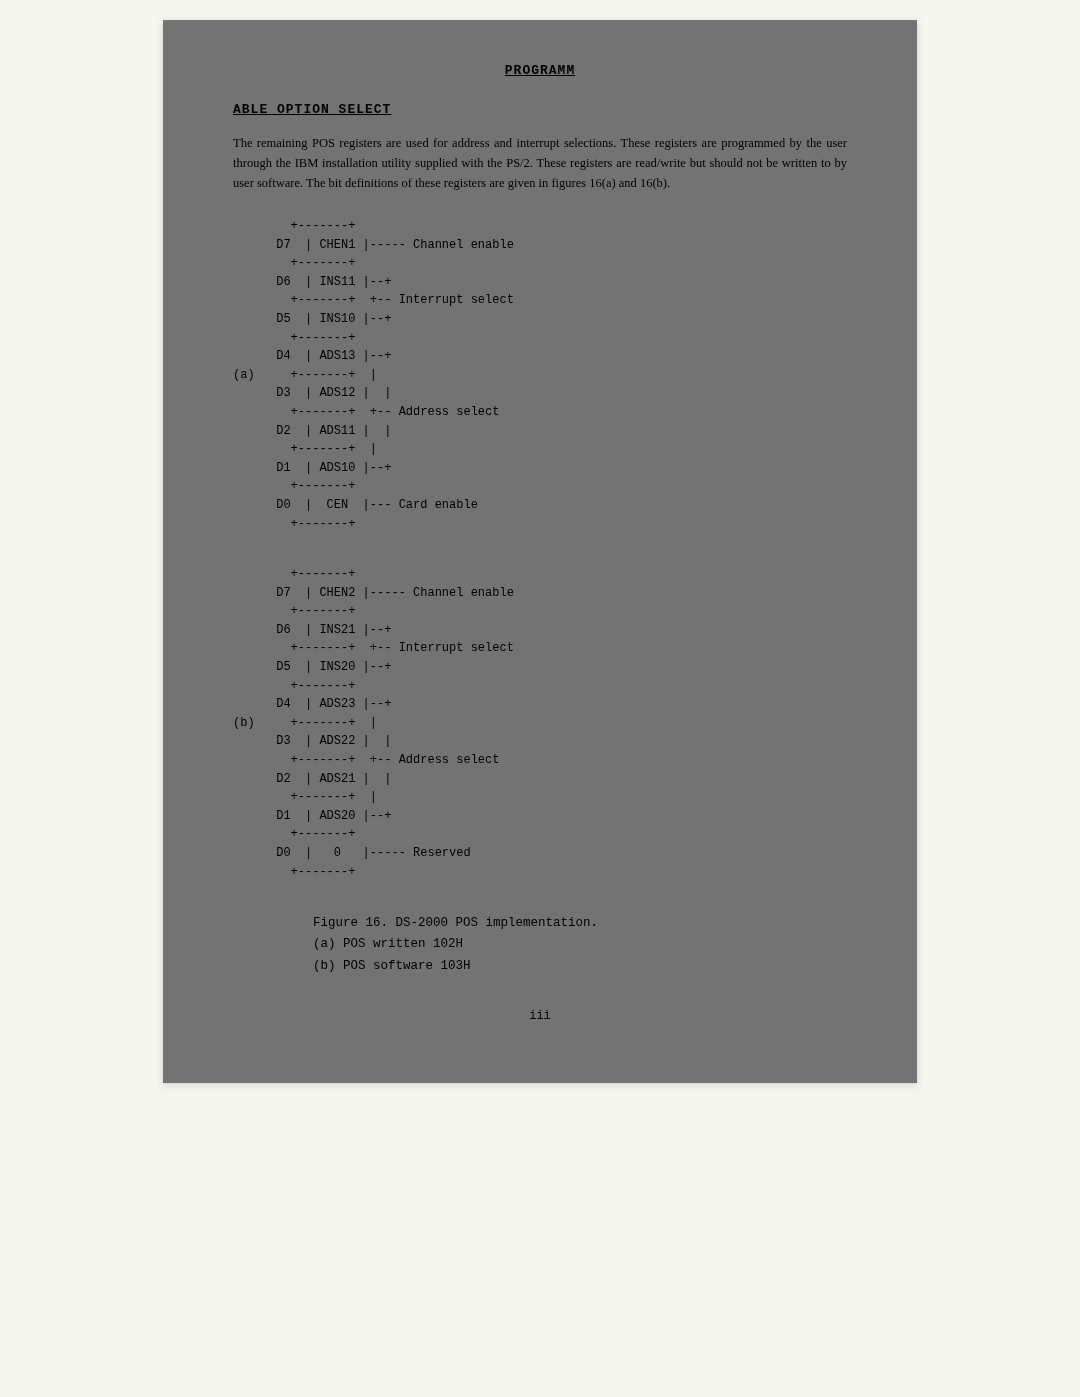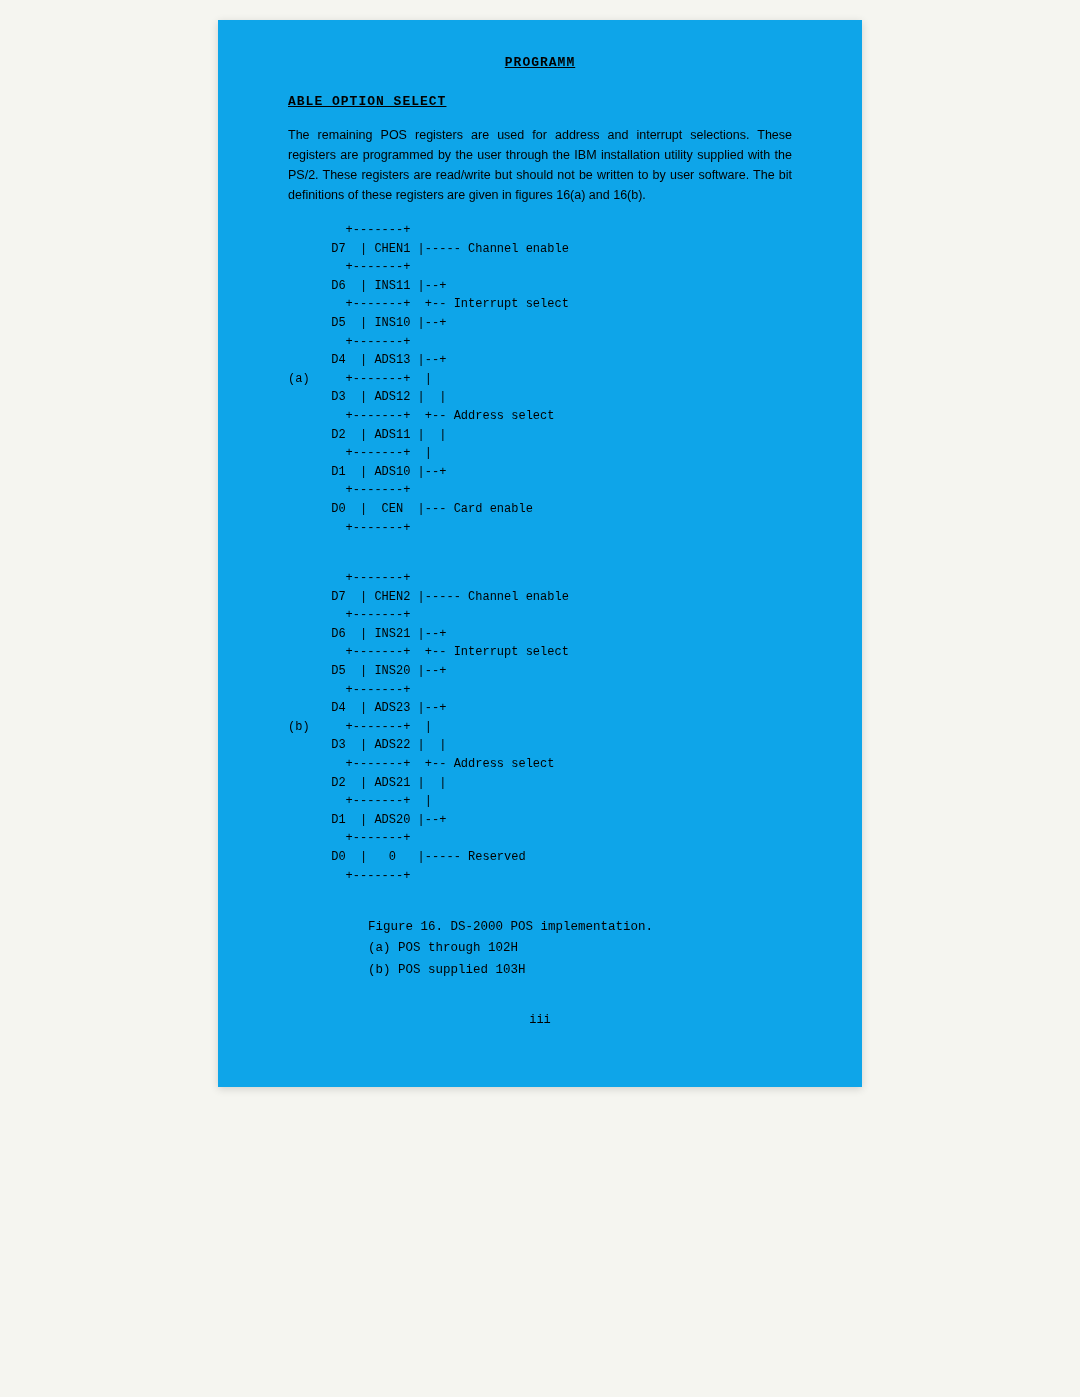--- a/index.html
+++ b/index.html
@@ -12,24 +12,24 @@
       background: #f5f5f0;
       display: flex;
       justify-content: center;
       align-items: flex-start;
       min-height: 100vh;
       padding: 20px;
       font-family: Arial, sans-serif;
     }
 
     .page-container {
-      width: 644px;
+      width: 754px;
       min-height: 1000px;
-      background: #0ea5e9;
-      padding: 32px 70px 60px 70px;
+      background: #737373;
+      padding: 40px 70px 60px 70px;
       box-shadow: 0 2px 8px rgba(0,0,0,0.15);
       position: relative;
     }
 
     .page-header {
       text-align: center;
       margin-bottom: 18px;
     }
 
     .page-header-title {
@@ -44,25 +44,25 @@
       font-family: 'Courier New', Courier, monospace;
       font-size: 13px;
       font-weight: bold;
       text-decoration: underline;
       margin-bottom: 16px;
       letter-spacing: 1px;
       margin-top: 24px;
     }
 
     .body-text {
-      font-family: Liberation Sans, sans-serif;
+      font-family: Liberation Serif, serif;
       font-size: 12.5px;
       line-height: 1.6;
       text-align: justify;
-      margin-bottom: 16px;
+      margin-bottom: 24px;
     }
 
     .diagram-section {
       font-family: 'Courier New', Courier, monospace;
       font-size: 12px;
       line-height: 1.55;
       margin-bottom: 32px;
       white-space: pre;
     }
 
@@ -134,21 +134,21 @@
         +-------+  +-- Address select
       D2  | ADS21 |  |
         +-------+  |
       D1  | ADS20 |--+
         +-------+
       D0  |   0   |----- Reserved
         +-------+</div>
 
   <div class="figure-caption">
     <div>  Figure 16.  DS-2000 POS implementation.</div>
-    <div>              (a) POS through 102H</div>
-    <div>              (b) POS supplied 103H</div>
+    <div>              (a) POS written 102H</div>
+    <div>              (b) POS software 103H</div>
   </div>
 
   <div class="page-footer">
     <span>iii</span>
   </div>
 
 </div>
 
 </body></html>

